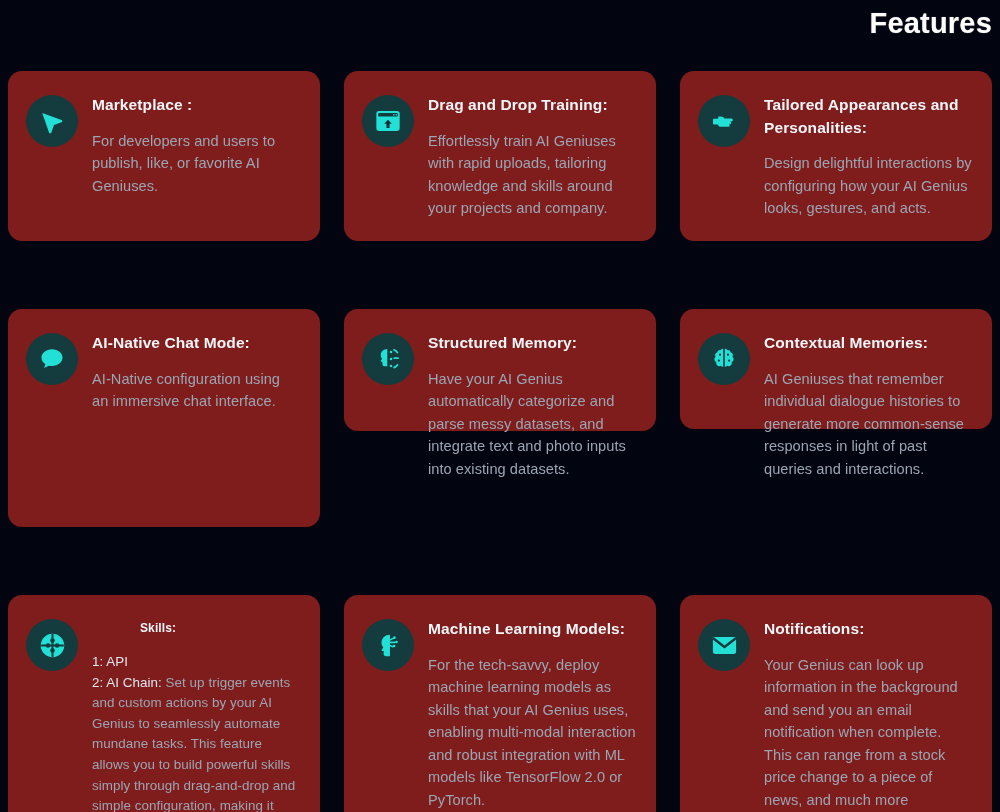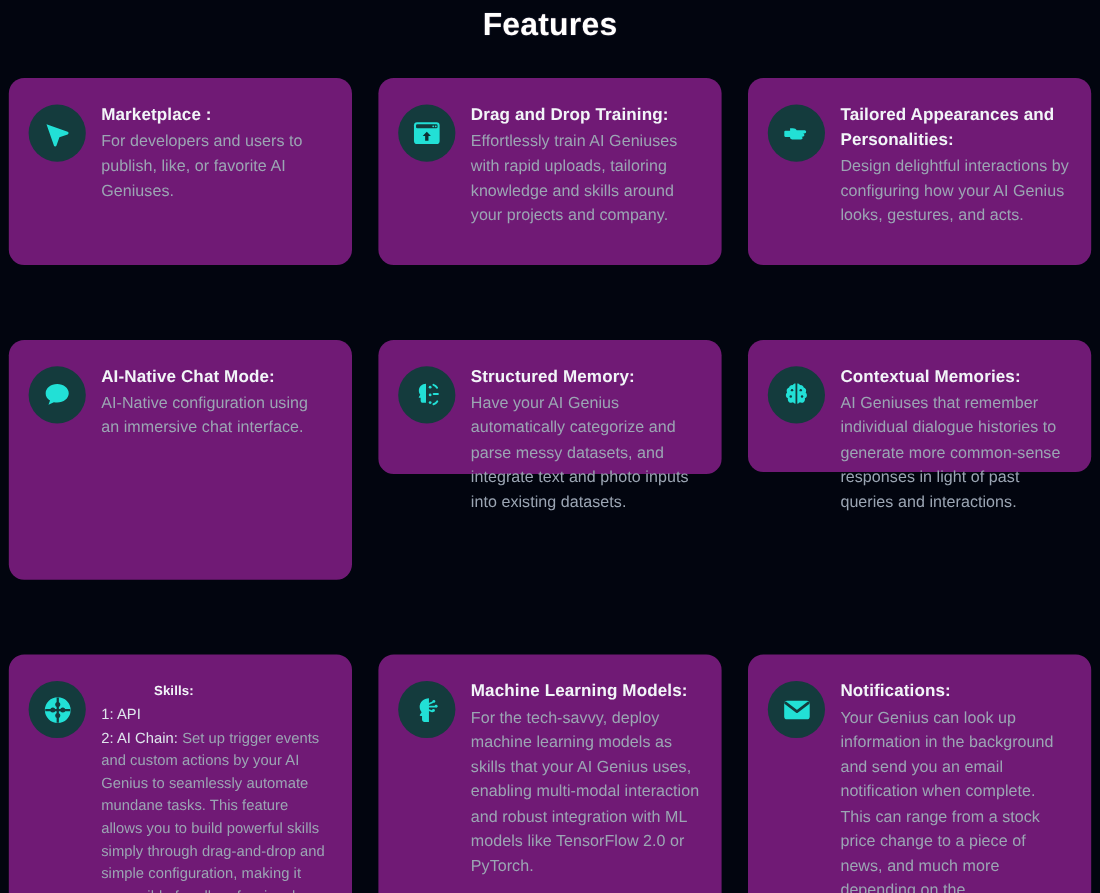--- a/index.html
+++ b/index.html
@@ -17,40 +17,40 @@
   }
 
   .page {
     width: 1000px;
     height: 812px;
     position: relative;
     padding: 0 8px;
   }
 
   .page-title {
-    text-align: center;
+    text-align: right;
     font-size: 29px;
     font-weight: bold;
     letter-spacing: 0.2px;
     color: #ffffff;
     padding-top: 5px;
     line-height: 36px;
     text-shadow: 0 0 1px rgba(255,120,60,0.35), 0 0 2px rgba(80,160,255,0.25);
   }
 
   .grid {
     margin-top: 30px;
     display: grid;
     grid-template-columns: repeat(3, 1fr);
     column-gap: 24px;
     row-gap: 68px;
   }
 
   .card {
-    background: #701a75;
+    background: #7f1d1d;
     border-radius: 14px;
     padding: 22px 20px 20px 18px;
     display: flex;
     align-items: flex-start;
     gap: 14px;
   }
 
   
   .row1 .card { height: 170px; }
 
@@ -80,21 +80,21 @@
     color: #f2f5f8;
     line-height: 22.5px;
     letter-spacing: 0.1px;
   }
 
   .card-desc {
     font-size: 14.6px;
     line-height: 22.5px;
     color: #9ba5b3;
     letter-spacing: 0.05px;
-    margin-top: 1px;
+    margin-top: 13px;
   }
 
   
   .card.compact .card-title { font-size: 12px; line-height: 21px; margin-left: 48px; }
   .card.compact .card-desc { font-size: 13.4px; line-height: 20.6px; }
 
   .lead {
     font-weight: normal;
     color: #dfe5ec;
   }

